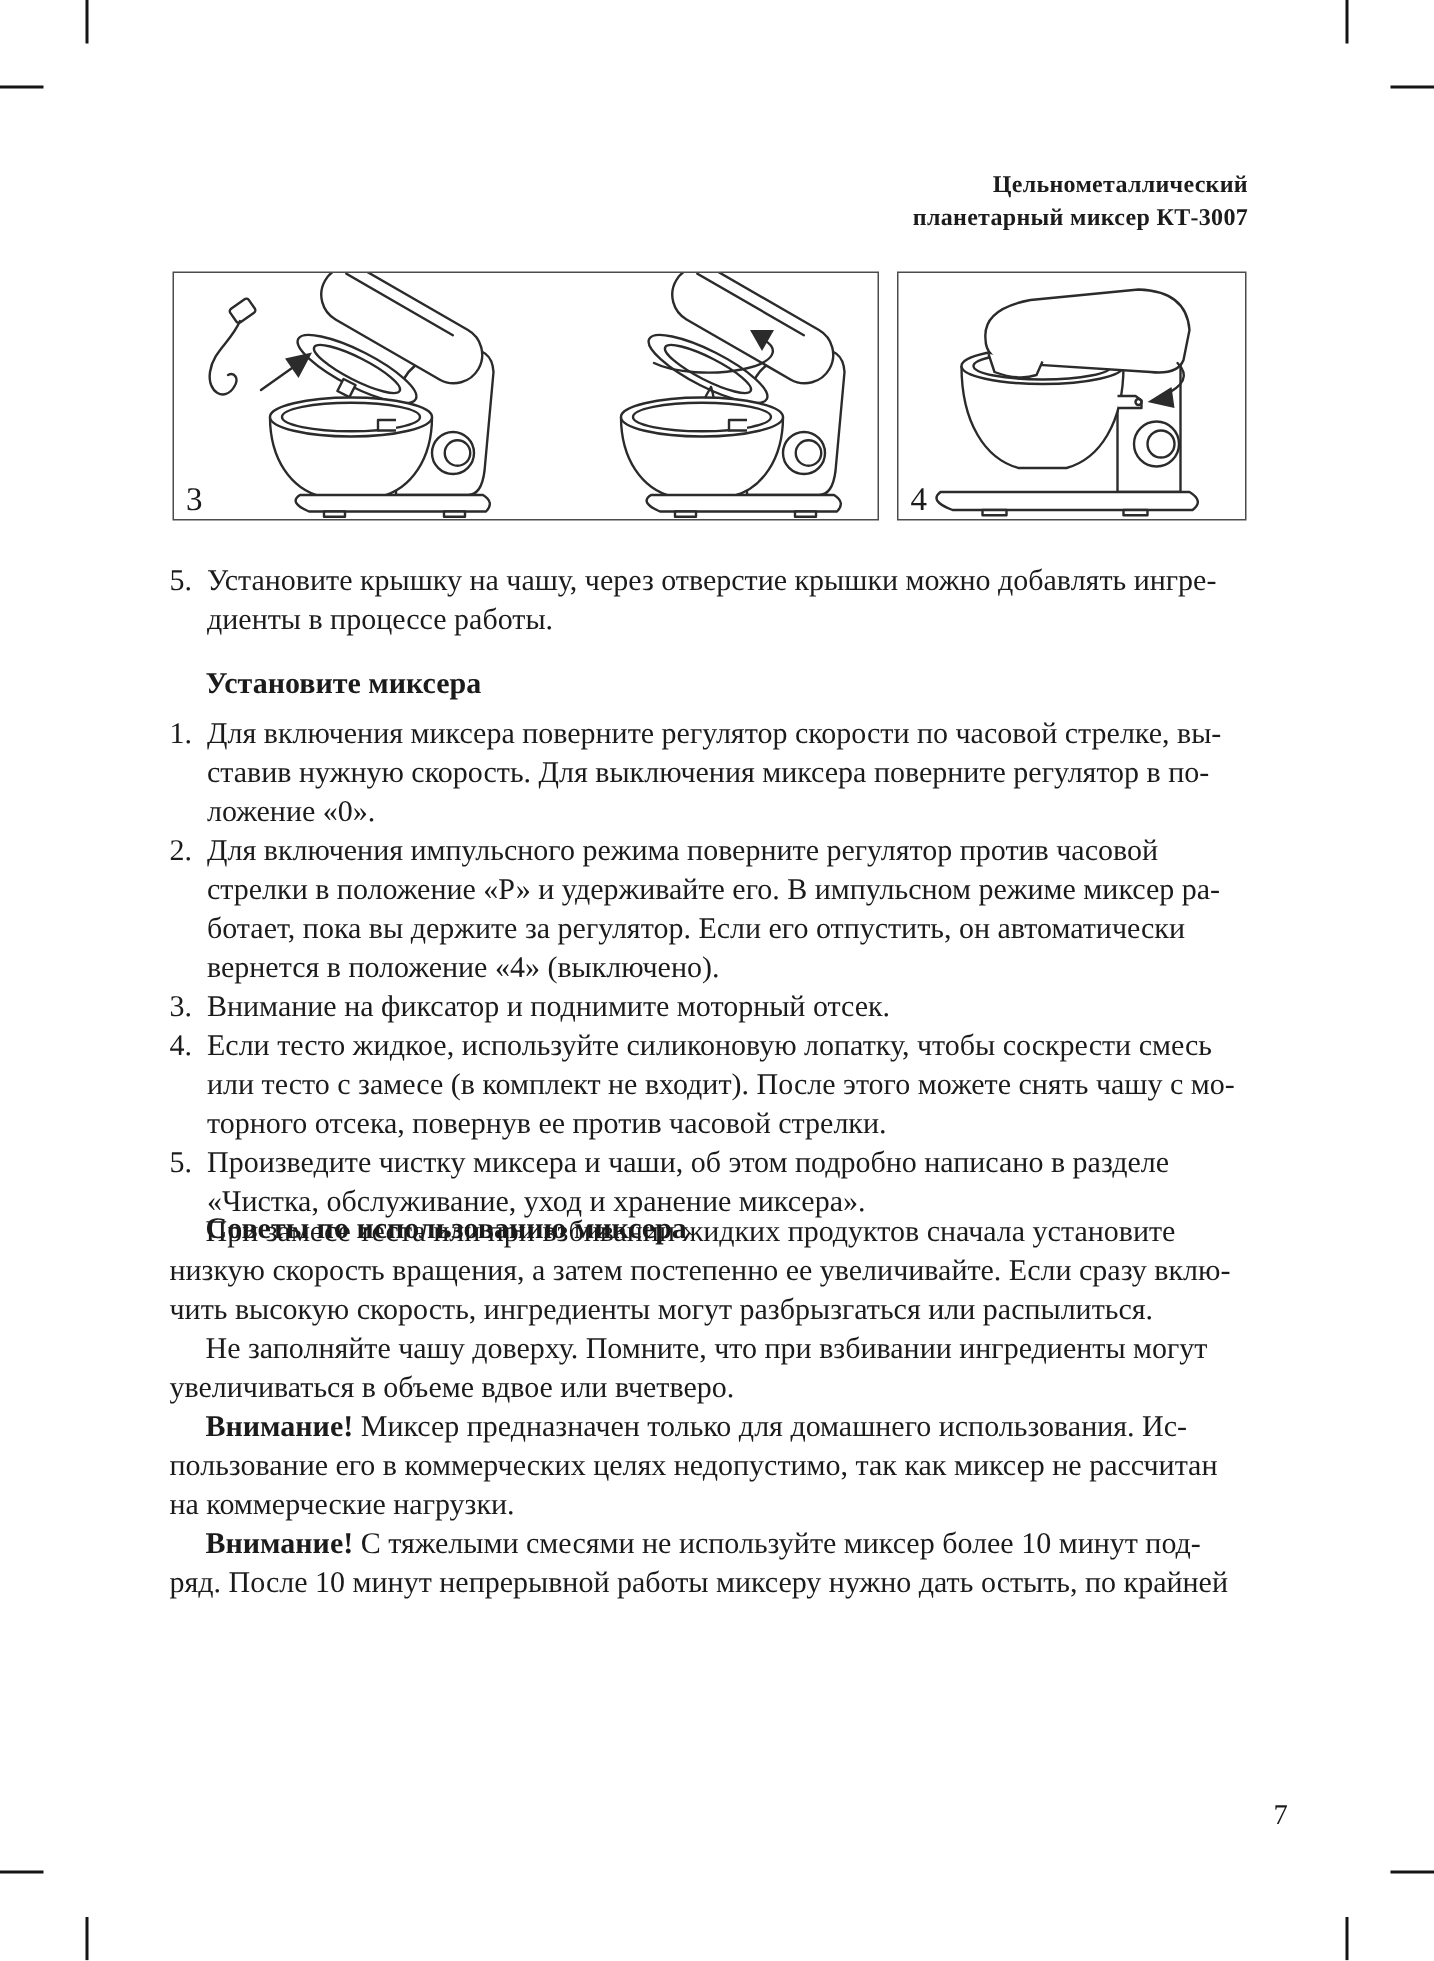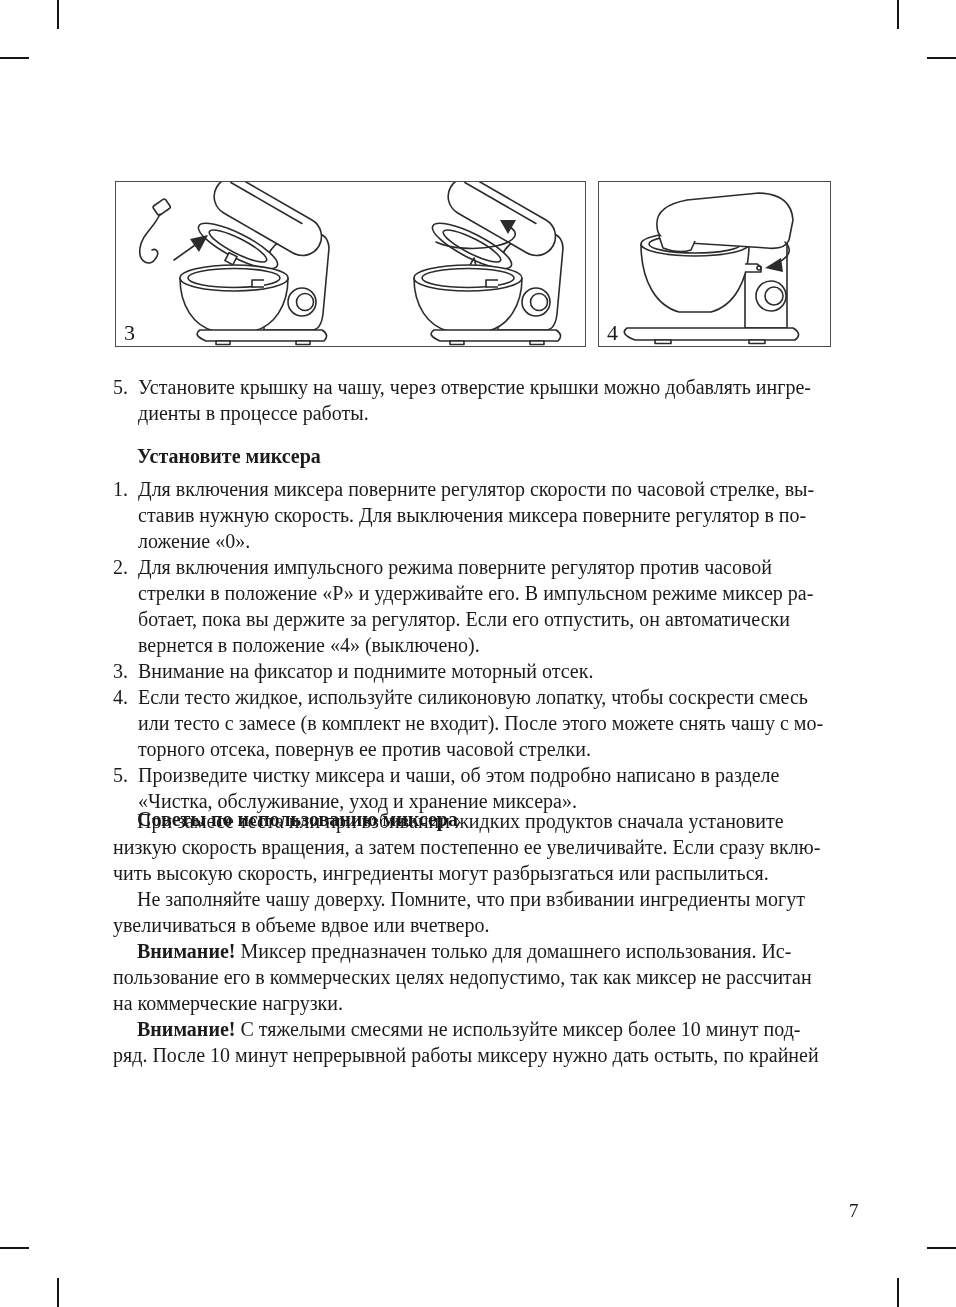--- a/index.html
+++ b/index.html
@@ -63,20 +63,24 @@
 
   <div class="crop v" style="left:57px; top:0;"></div>
   <div class="crop h" style="left:0; top:57px;"></div>
   <div class="crop v" style="left:897px; top:0;"></div>
   <div class="crop h" style="left:927px; top:57px;"></div>
   <div class="crop h" style="left:0; top:1247px;"></div>
   <div class="crop v" style="left:57px; top:1278px;"></div>
   <div class="crop h" style="left:927px; top:1247px;"></div>
   <div class="crop v" style="left:897px; top:1278px;"></div>
 
+  <div class="runhead">
+    <div>Цельнометаллический</div>
+    <div>планетарный миксер КТ-3007</div>
+  </div>
 
   <div class="figbox f3">
     <svg width="469" height="164" viewBox="0 0 469 164">
 
       <g>
         <path class="lnf" d="M148 148 L148 96 Q148 64 170 57 L193 51 Q212 49 213 66 L207 132 Q205 148 196 148 Z"></path>
         <g transform="rotate(30 196 60)">
           <rect class="lnf" x="86" y="41" width="118" height="38" rx="19"></rect>
           <line class="ln" x1="96" y1="49" x2="178" y2="49"></line>
         </g>

